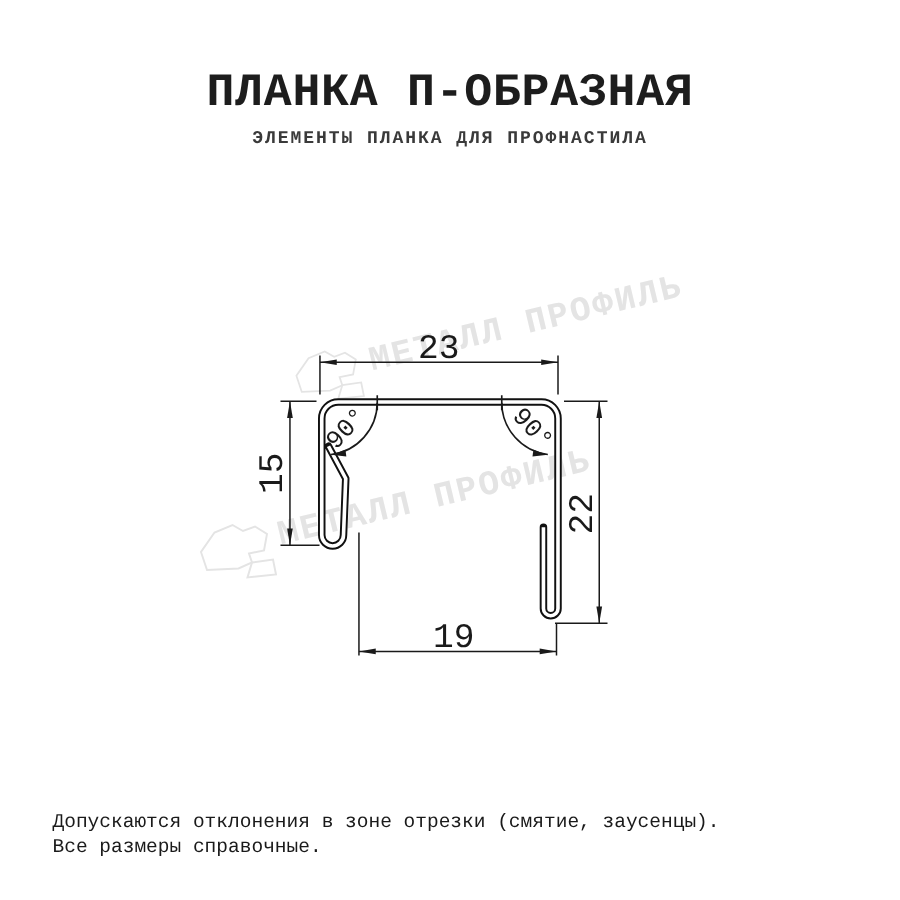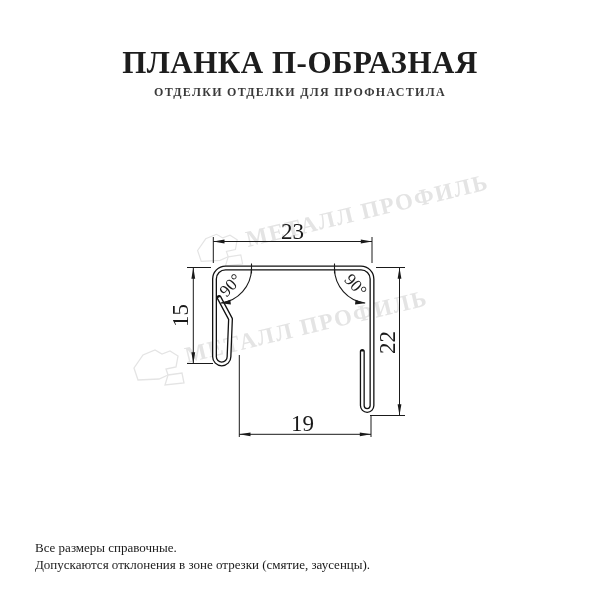--- a/index.html
+++ b/index.html
@@ -1,17 +1,17 @@
 <!DOCTYPE html>
 <html><head>
 <meta charset="utf-8">
 <style>
   html,body{margin:0;padding:0;background:#fff;}
   .page{position:relative;width:600px;height:600px;background:#fff;overflow:hidden;
-        font-family:Liberation Serif, serif;}
+        font-family:Liberation Mono, monospace;}
   
   .header{position:absolute;top:50px;left:0;width:600px;text-align:center;z-index:3;}
   .title-line{font-size:31px;font-weight:bold;color:#1d1d1d;line-height:26px;
               letter-spacing:0.5px;margin:0;}
   .subtitle{margin-top:9px;font-size:12px;font-weight:bold;color:#3a3a3a;
             letter-spacing:1.3px;}
   
   .drawing-svg{position:absolute;left:0;top:0;z-index:2;}
   .wm-text{font-weight:bold;font-size:23px;letter-spacing:1.5px;}
   .dim-text{font-size:23px;fill:#1a1a1a;}
@@ -20,21 +20,21 @@
   .footer{position:absolute;left:35px;top:539px;z-index:3;color:#1a1a1a;
           font-size:13px;line-height:17px;}
 </style>
 </head>
 <body>
 
 <div class="page">
 
   <div class="header">
     <div class="title-line">ПЛАНКА П-ОБРАЗНАЯ</div>
-    <div class="subtitle">ОТДЕЛКИ ОТДЕЛКИ ДЛЯ ПРОФНАСТИЛА</div>
+    <div class="subtitle">ЭЛЕМЕНТЫ ПЛАНКА ДЛЯ ПРОФНАСТИЛА</div>
   </div>
 
   <svg class="drawing-svg" width="600" height="600" viewBox="0 0 600 600">
 
     <g stroke="#e4e4e4" fill="none" stroke-width="1.3">
       <g transform="translate(194,228) scale(0.9)">
         <path d="M 8,37 L 4,25 L 13,12 L 25,7 L 32,11 L 40,8 L 48,13 L 46,24 L 36,26 L 38,32 L 29,36 Z"></path>
         <path d="M 38,32 L 52,30 L 54,40 L 35,42 Z"></path>
       </g>
       <text class="wm-text" transform="translate(248,247) rotate(-13.5)" fill="#e4e4e4" stroke="none">МЕТАЛЛ ПРОФИЛЬ</text>
@@ -114,17 +114,17 @@
 
     <g stroke="#1a1a1a" stroke-width="1.1" fill="none">
       <path d="M 334.5,268.5 A 35,35 0 0 0 365.2,303"></path>
       <line x1="334.5" y1="263.5" x2="334.5" y2="273.5"></line>
       <polygon points="365.2,303.2 355.6,299.8 355.0,304.4" fill="#1a1a1a" stroke="none"></polygon>
       <text class="angle-text" transform="translate(351.5,289) rotate(47)" text-anchor="middle" stroke="none">90°</text>
     </g>
   </svg>
 
   <div class="footer">
+    <div>Допускаются отклонения в зоне отрезки (смятие, заусенцы).</div>
     <div>Все размеры справочные.</div>
-    <div>Допускаются отклонения в зоне отрезки (смятие, заусенцы).</div>
   </div>
 
 </div>
 
 </body></html>

